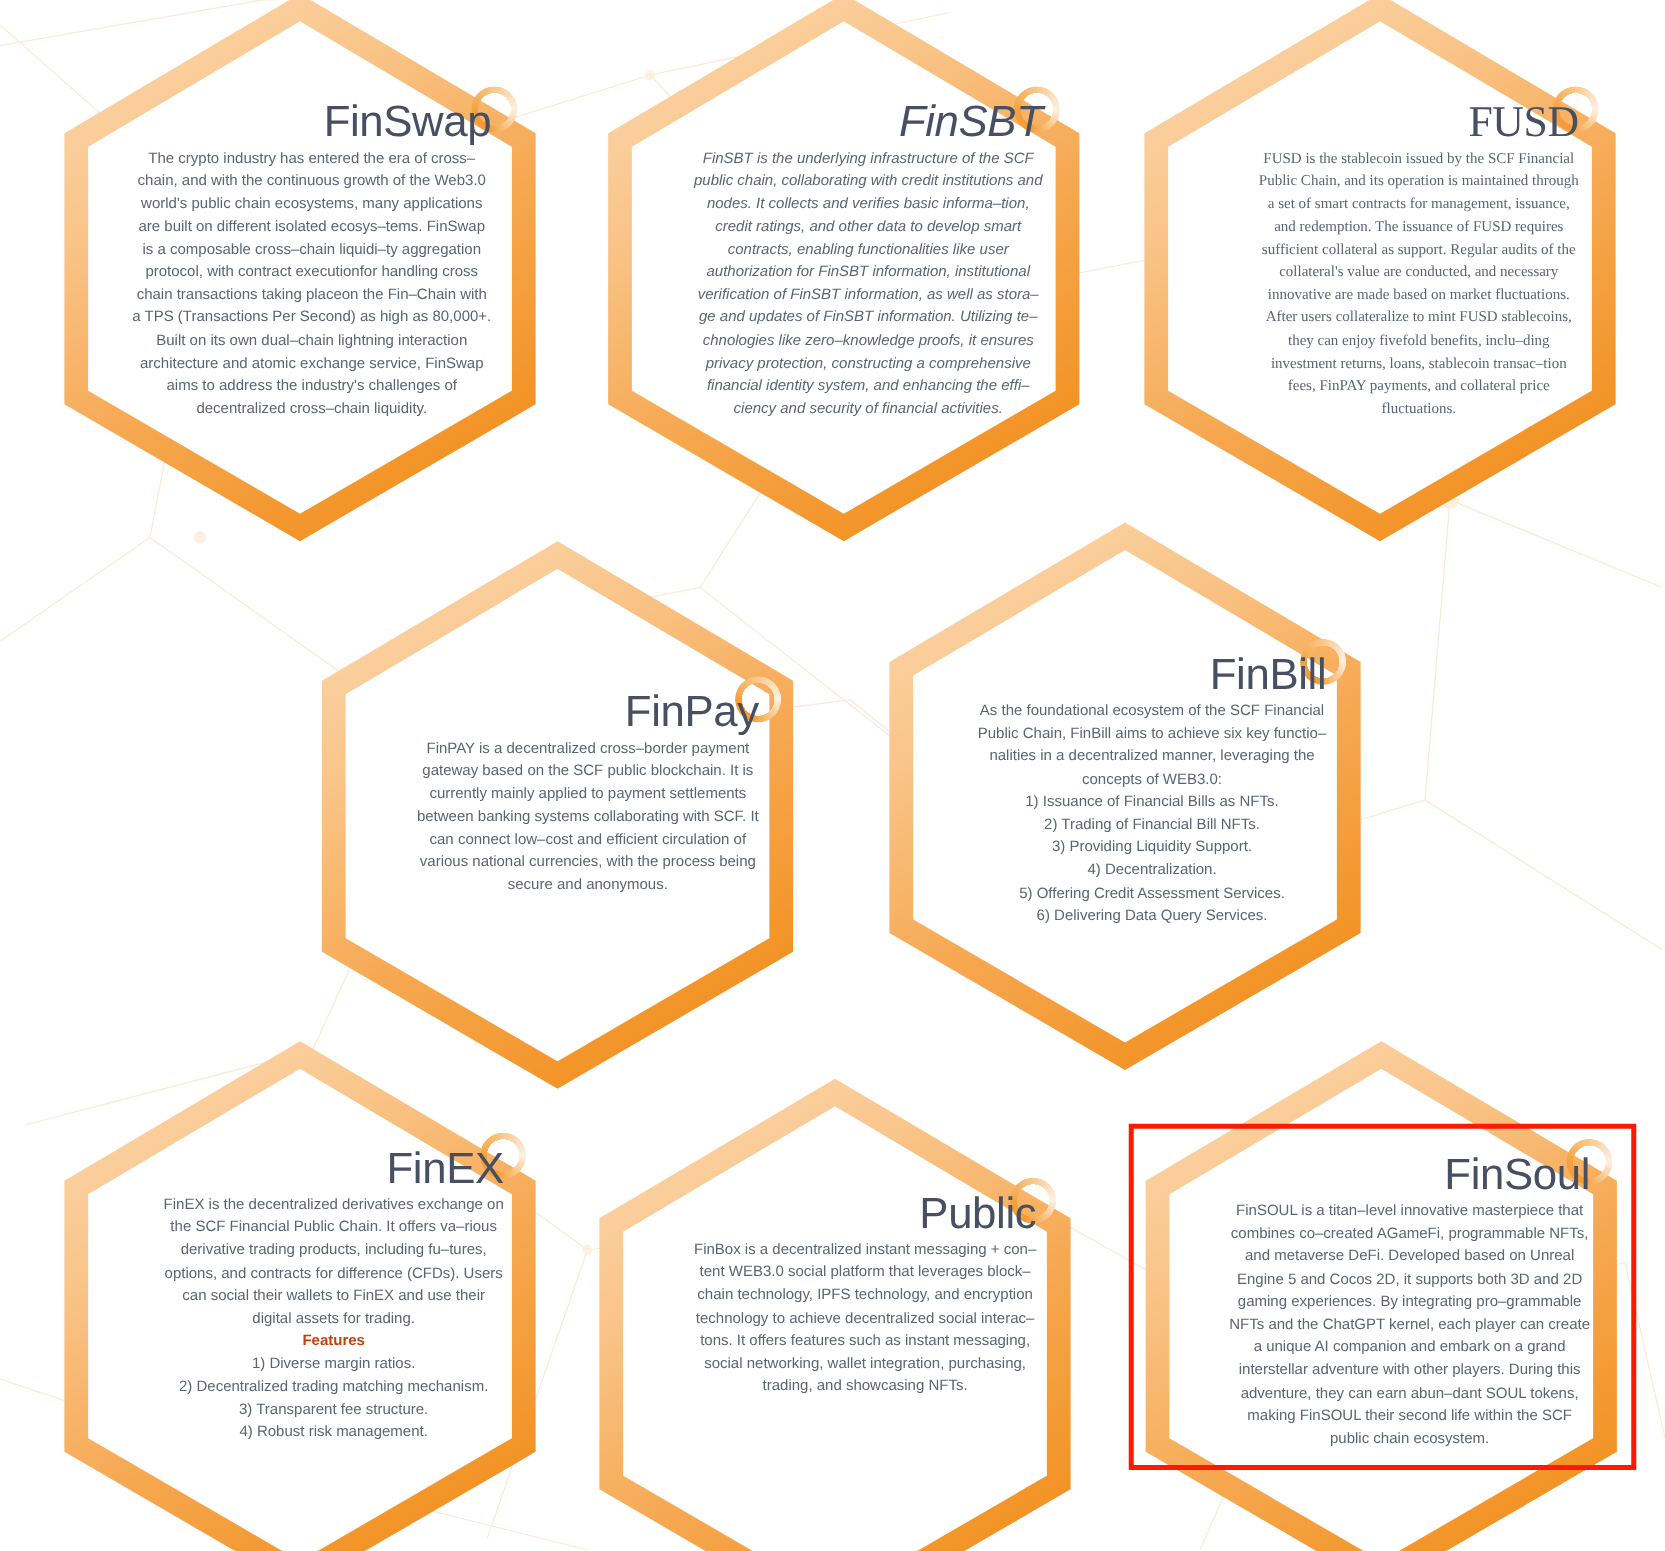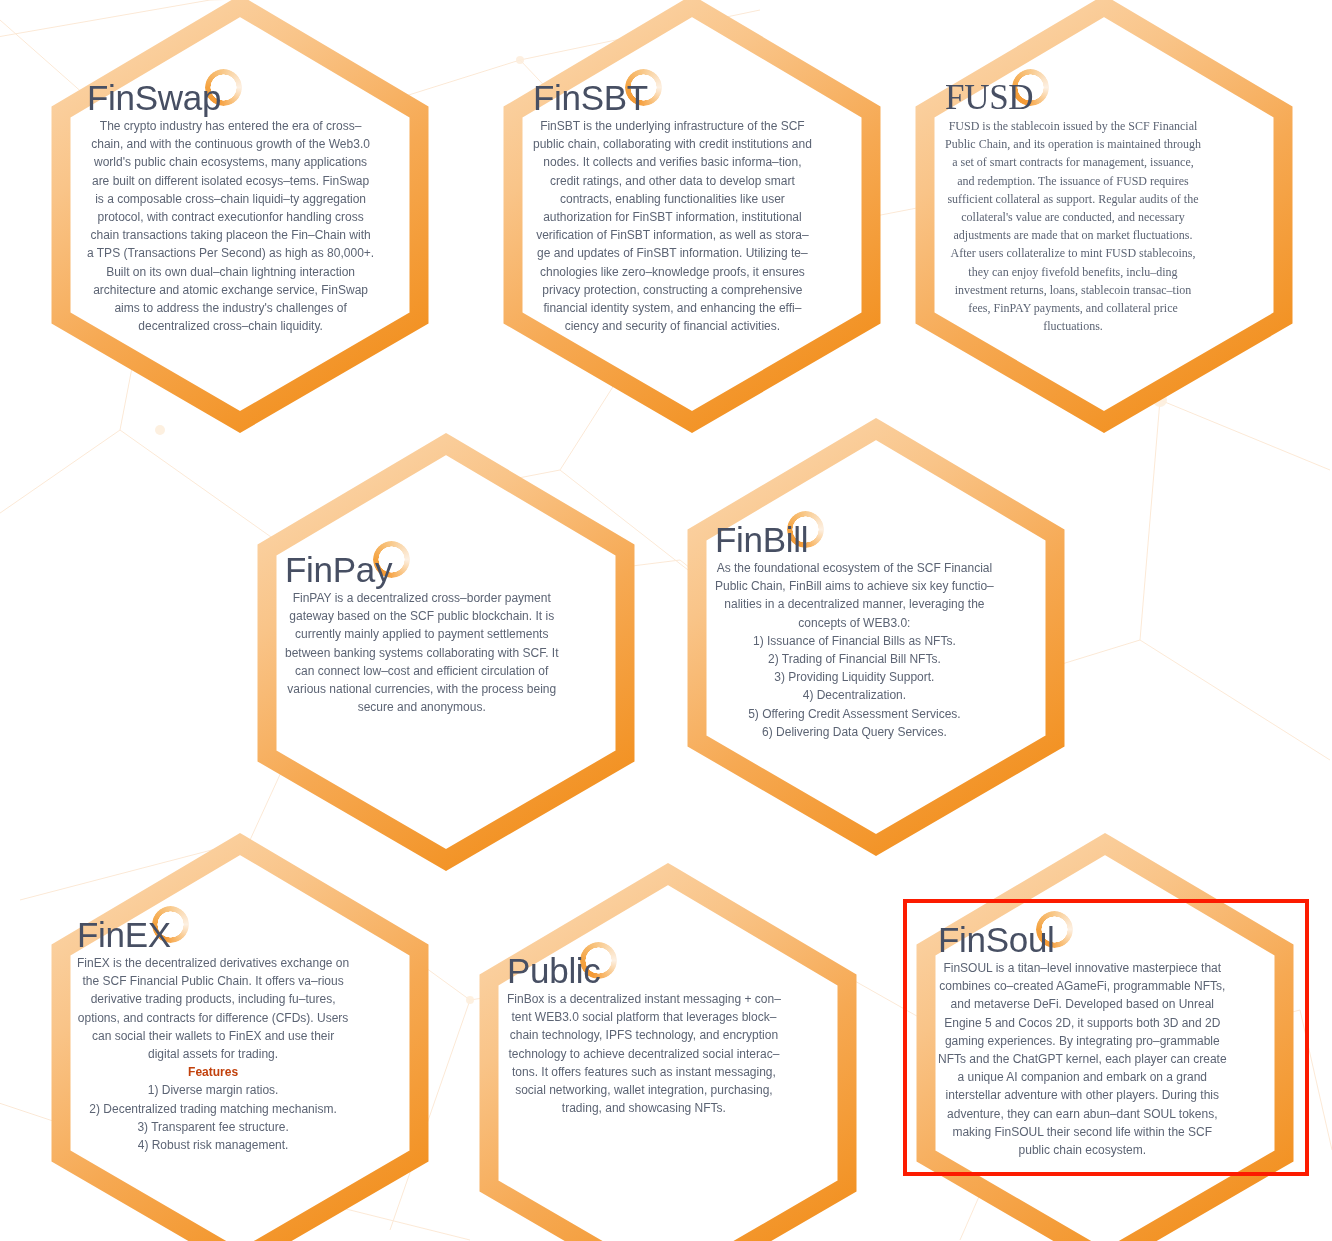--- a/index.html
+++ b/index.html
@@ -20,21 +20,21 @@
     position:absolute;
     display:block;
   }
   .hex svg{position:absolute;left:0;top:0;overflow:visible;}
   .hex .content{
     position:absolute;
     left:0;top:0;
     width:100%;height:100%;
     display:flex;
     flex-direction:column;
-    align-items:flex-start;
+    align-items:flex-end;
     justify-content:flex-start;
     box-sizing:border-box;
     text-align:center;
   }
   .hex-title-wrap{
     position:relative;
     display:inline-block;
     line-height:1;
   }
   .hex-title{
@@ -147,21 +147,21 @@
           <span class="ln">chain transactions taking placeon the Fin–Chain with</span>
           <span class="ln">a TPS (Transactions Per Second) as high as 80,000+.</span>
           <span class="ln">Built on its own dual–chain lightning interaction</span>
           <span class="ln">architecture and atomic exchange service, FinSwap</span>
           <span class="ln">aims to address the industry's challenges of</span>
           <span class="ln">decentralized cross–chain liquidity.</span>
         </div>
     </div>
   </div>
 
-  <div class="hex" style="left:509px; top:2px; width:366px; height:424px;">
+  <div class="hex" style="left:492px; top:2px; width:366px; height:424px;font-style:italic;">
     <svg width="366" height="424" viewBox="0 0 366 424">
       <defs>
         <linearGradient id="g-finsbt" x1="0.15" y1="0" x2="0.7" y2="1">
           <stop offset="0%" stop-color="#fbd6ab"></stop>
           <stop offset="28%" stop-color="#f9c488"></stop>
           <stop offset="60%" stop-color="#f6a953"></stop>
           <stop offset="100%" stop-color="#f2901f"></stop>
         </linearGradient>
       </defs>
       <polygon points="183,4 362,110 362,316 183,420 4,316 4,110" fill="#ffffff" stroke="url(#g-finsbt)" stroke-width="19" stroke-linejoin="miter"></polygon>
@@ -205,21 +205,21 @@
         <span class="title-ring" style="right:-16px;top:-11px;"></span>
         <span class="hex-title">FUSD</span>
       </div>
       <div class="hex-body">
           <span class="ln">FUSD is the stablecoin issued by the SCF Financial</span>
           <span class="ln">Public Chain, and its operation is maintained through</span>
           <span class="ln">a set of smart contracts for management, issuance,</span>
           <span class="ln">and redemption. The issuance of FUSD requires</span>
           <span class="ln">sufficient collateral as support. Regular audits of the</span>
           <span class="ln">collateral's value are conducted, and necessary</span>
-          <span class="ln">adjustments are made that on market fluctuations.</span>
+          <span class="ln">innovative are made based on market fluctuations.</span>
           <span class="ln">After users collateralize to mint FUSD stablecoins,</span>
           <span class="ln">they can enjoy fivefold benefits, inclu–ding</span>
           <span class="ln">investment returns, loans, stablecoin transac–tion</span>
           <span class="ln">fees, FinPAY payments, and collateral price</span>
           <span class="ln">fluctuations.</span>
         </div>
     </div>
   </div>
 
   <div class="hex" style="left:263px; top:440px; width:366px; height:424px;">
@@ -244,21 +244,21 @@
           <span class="ln">gateway based on the SCF public blockchain. It is</span>
           <span class="ln">currently mainly applied to payment settlements</span>
           <span class="ln">between banking systems collaborating with SCF. It</span>
           <span class="ln">can connect low–cost and efficient circulation of</span>
           <span class="ln">various national currencies, with the process being</span>
           <span class="ln">secure and anonymous.</span>
         </div>
     </div>
   </div>
 
-  <div class="hex" style="left:693px; top:425px; width:366px; height:424px;">
+  <div class="hex" style="left:717px; top:425px; width:366px; height:424px;">
     <svg width="366" height="424" viewBox="0 0 366 424">
       <defs>
         <linearGradient id="g-finbill" x1="0.15" y1="0" x2="0.7" y2="1">
           <stop offset="0%" stop-color="#fbd6ab"></stop>
           <stop offset="28%" stop-color="#f9c488"></stop>
           <stop offset="60%" stop-color="#f6a953"></stop>
           <stop offset="100%" stop-color="#f2901f"></stop>
         </linearGradient>
       </defs>
       <polygon points="183,4 362,110 362,316 183,420 4,316 4,110" fill="#ffffff" stroke="url(#g-finbill)" stroke-width="19" stroke-linejoin="miter"></polygon>

